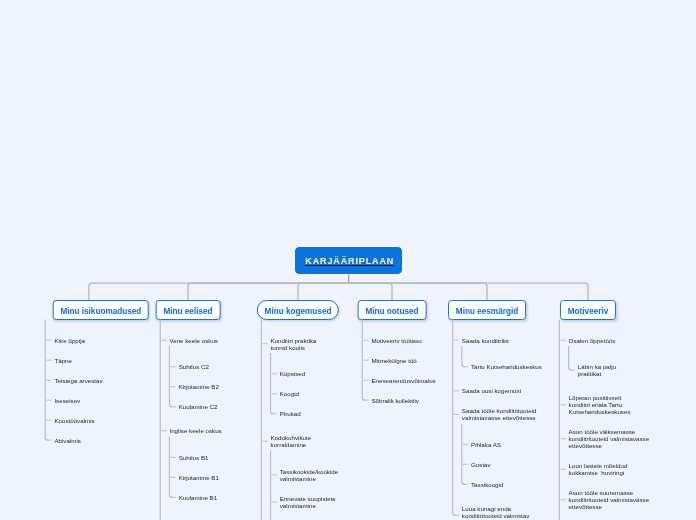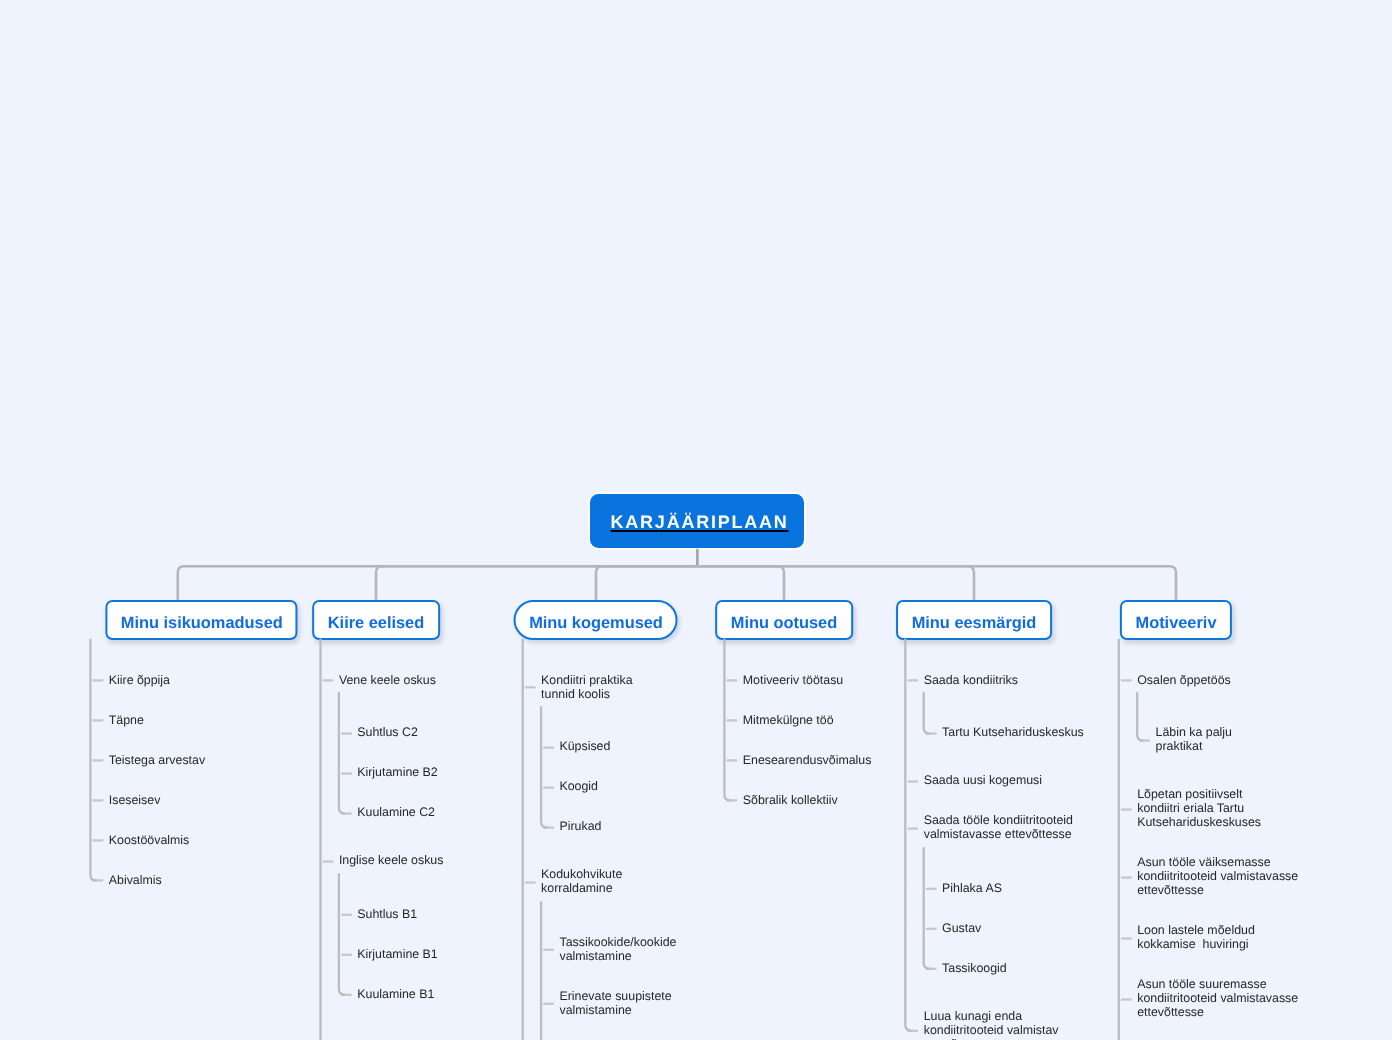--- a/index.html
+++ b/index.html
@@ -71,21 +71,21 @@
           </li>
           <li>
             <span class="tx">
               <span class="ln">Abivalmis</span>
             </span>
           </li>
         </ul>
       </div>
       <div class="col" style="left: 188px;">
         <div class="nodebox" style="left: 50%; transform: translateX(-50%);">
-          <span class="lbl">Kiire eelised</span>
+          <span class="lbl">Minu eelised</span>
         </div>
         <ul class="tree" style="left: -27.75px; top: 53.7px; width: 80px;">
           <li>
             <span class="tx">
               <span class="ln">Vene keele oskus</span>
             </span>
             <ul>
               <li>
                 <span class="tx">
                   <span class="ln">Suhtlus C2</span>

